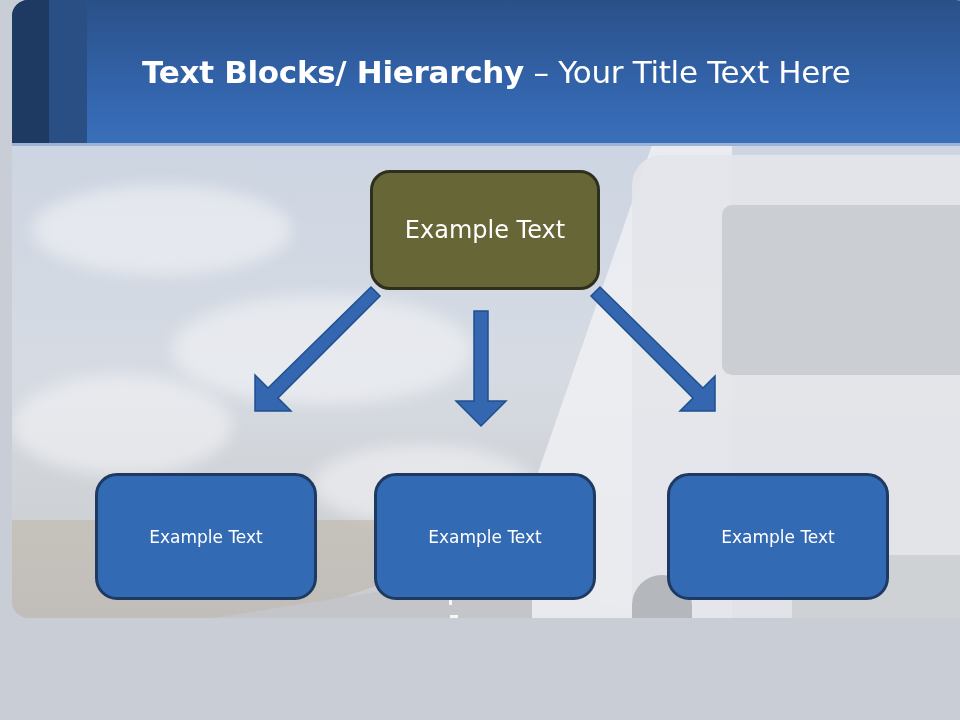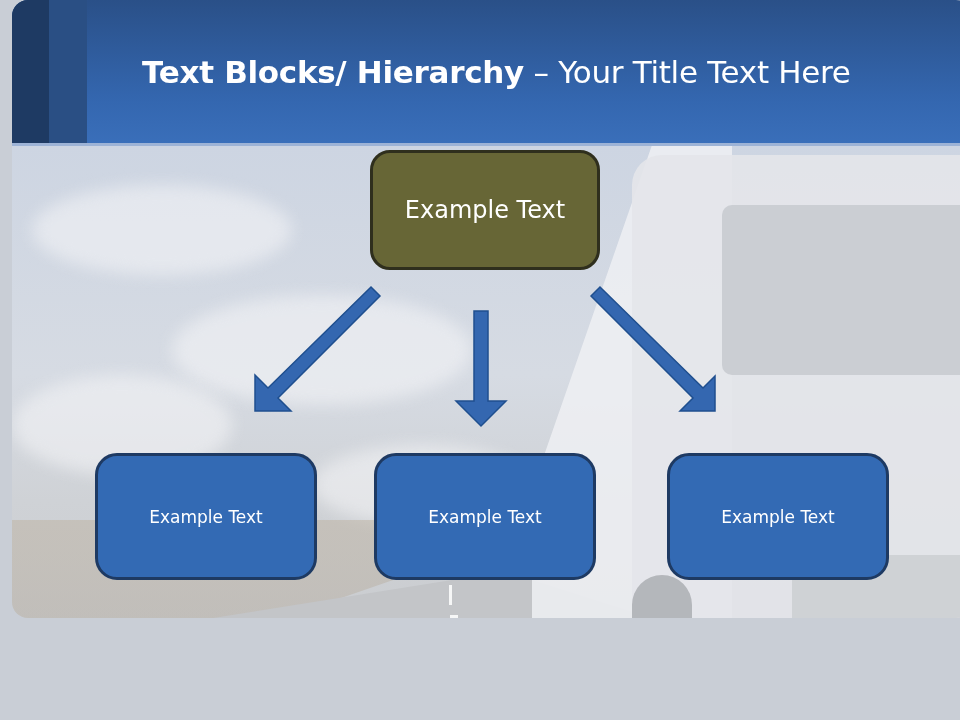--- a/index.html
+++ b/index.html
@@ -26,21 +26,21 @@
 
   .header{position:absolute;left:0;top:0;width:960px;height:145px;
       background:linear-gradient(180deg,#2a5088 0%,#3467b0 70%,#3a6fba 100%);}
   .hdr-bar1{position:absolute;left:0;top:0;width:37px;height:145px;background:#1e3a63;}
   .hdr-bar2{position:absolute;left:37px;top:0;width:38px;height:145px;background:#2a4f84;}
   .hdr-line{position:absolute;left:0;top:143px;width:960px;height:3px;background:#9db3d6;}
   .title{position:absolute;left:130px;top:54px;font-family:"DejaVu Sans","Liberation Sans",sans-serif;font-size:31px;color:#fff;white-space:nowrap;letter-spacing:-0.3px;}
   .title b{font-weight:bold;}
   .title span.rest{font-weight:normal;}
 
-  .box{position:absolute;display:flex;align-items:center;justify-content:center;color:#fff;box-sizing:border-box;}
+  .box{position:absolute;display:flex;align-items:center;justify-content:center;color:#fff;box-sizing:border-box;margin-top:20px;}
   .top-box{left:358px;top:150px;width:230px;height:120px;background:#676636;border:3px solid #2f2f1d;border-radius:20px;font-size:24px;}
   .child{top:453px;width:222px;height:127px;background:#336ab4;border:3px solid #1e3a63;border-radius:22px;font-size:17px;}
   .c1{left:83px;} .c2{left:362px;} .c3{left:655px;}
 
   svg.arrows{position:absolute;left:0;top:0;}
 </style>
 </head>
 <body>
 
 <div class="slide">

